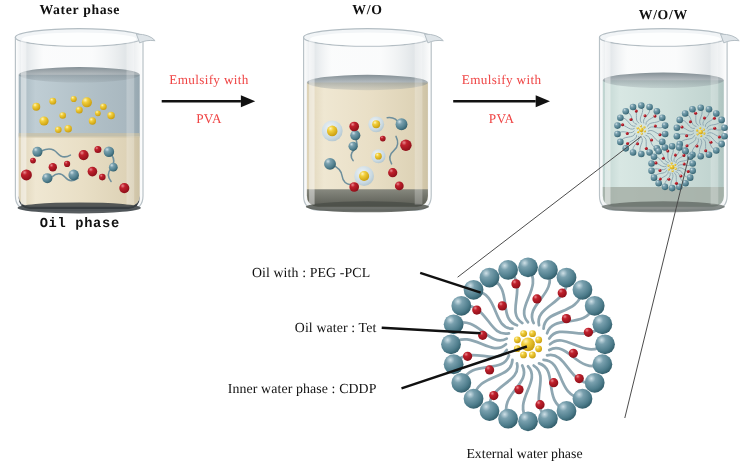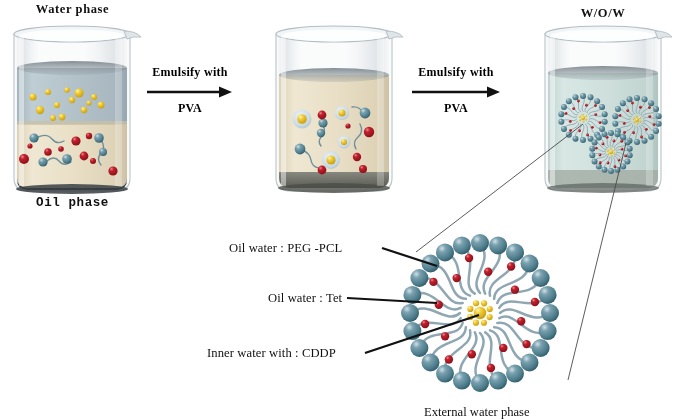--- a/index.html
+++ b/index.html
@@ -9,22 +9,22 @@
     color:#111;
   }
   .stage{position:absolute;left:0;top:0;width:685px;height:315px;}
   svg.layer{position:absolute;left:0;top:0;width:685px;height:419px;}
 
   .cap-bold{
     position:absolute;font-weight:bold;font-size:12.5px;letter-spacing:.6px;
     white-space:nowrap;text-align:center;color:#111;
   }
   .arrow-label{
-    position:absolute;font-weight:bold;font-size:12px;letter-spacing:.3px;
-    white-space:nowrap;text-align:center;color:#000000;
+    position:absolute;font-weight:normal;font-size:12px;letter-spacing:.3px;
+    white-space:nowrap;text-align:center;color:#ef4444;
   }
   .callout{
     position:absolute;font-size:12.6px;white-space:nowrap;color:#111;
     font-weight:400;letter-spacing:.1px;
   }
   .bottom-cap{
     position:absolute;font-size:12.6px;white-space:nowrap;color:#111;
   }
 </style>
 </head>
@@ -524,30 +524,31 @@
       <path d="M382,248 L437,266" stroke-width="2.2"></path>
       <path d="M347,298 L437,303" stroke-width="2.2"></path>
       <path d="M365,353 L479,315" stroke-width="2.2"></path>
     </g>
   </svg>
 
   <div class="cap-bold" style="left:0px;top:2px;width:145px;">Water phase</div>
 
   <div class="cap-bold" style="left:0px;top:196px;width:145px;font-family:Liberation Mono, monospace;">Oil phase</div>
 
+  <div class="cap-bold" style="left:264px;top:2px;width:140px;">W/O</div>
 
   <div class="cap-bold" style="left:533px;top:6px;width:140px;">W/O/W</div>
 
   <div class="arrow-label" style="left:145px;top:65px;width:90px;">Emulsify with</div>
   <div class="arrow-label" style="left:145px;top:101px;width:90px;">PVA</div>
 
   <div class="arrow-label" style="left:411px;top:65px;width:90px;">Emulsify with</div>
   <div class="arrow-label" style="left:411px;top:101px;width:90px;">PVA</div>
 
-  <div class="callout" style="left:229px;top:241px;">Oil water : PEG -PCL</div>
+  <div class="callout" style="left:229px;top:241px;">Oil with : PEG -PCL</div>
 
   <div class="callout" style="left:268px;top:291px;">Oil water : Tet</div>
 
-  <div class="callout" style="left:207px;top:346px;">Inner water with : CDDP</div>
+  <div class="callout" style="left:207px;top:346px;">Inner water phase : CDDP</div>
 
   <div class="bottom-cap" style="left:424px;top:405px;">External water phase</div>
 
 </div>
 
 </body></html>

